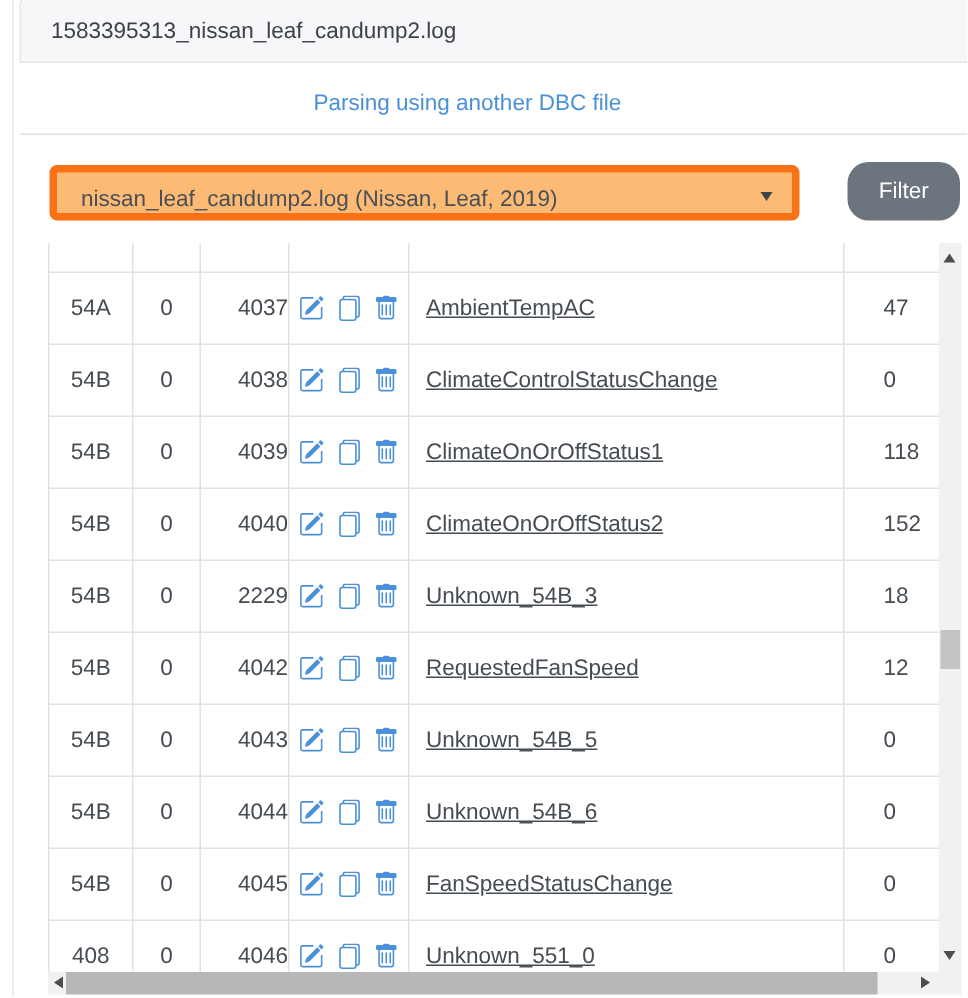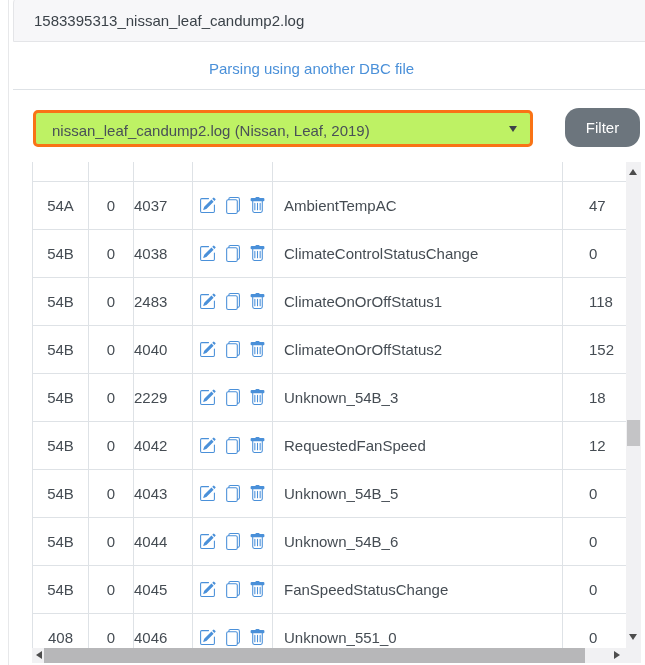--- a/index.html
+++ b/index.html
@@ -23,38 +23,38 @@
     border:1px solid #dee2e6; border-bottom:none; border-radius:5px 5px 0 0;
     text-align:center; line-height:42px; font-size:15px; color:#3b4249; z-index:2; }
   .tab-active:after { content:""; position:absolute; left:0; right:0; bottom:-1px; height:1px; background:#fff; }
   .tab-link { position:absolute; top:0; height:43px; line-height:43px; font-size:15px;
     color:var(--accent); cursor:pointer; text-decoration:none; }
   .tab-link.t1 { left:152px;margin-left:44px; }
   .tab-link.t2 { left:382px; }
 
   
   .dbc-select { position:absolute; left:33px; top:110px; width:500px; height:37px;
-    border:3px solid #f97316; border-radius:5px; background:#bef264; font-size:15px; color:#495057; }
+    border:5px solid #f97316; border-radius:5px; background:#fdba74; font-size:15px; color:#495057; }
   .dbc-select .val { position:absolute; left:16px; top:0; line-height:35px; }
   .dbc-select .caret { position:absolute; right:13px; top:13px; width:0; height:0;
     border-left:4px solid transparent; border-right:4px solid transparent; border-top:6px solid #3d4349; }
   .filter-btn { position:absolute; left:565px; top:108px; width:75px; height:39px;
     background:var(--btn-gray); border:none; border-radius:14px; color:#fff; font-size:15px;
     font-family:"Liberation Sans", sans-serif; cursor:pointer; }
 
   
   .table-wrap { position:absolute; left:32px; top:162px; width:594px; height:501px; overflow:hidden; }
   table { border-collapse:collapse; table-layout:fixed; width:594px; font-size:15px; color:#454c53; }
   td { border:1px solid #dee2e6; height:48px; background:#fff; overflow:hidden; white-space:nowrap; }
   tr.partial td { height:19px; border-top:none; }
   .c1 { width:56px; text-align:center; }
   .c2 { width:45px; text-align:center; }
-  .c3 { width:59px; text-align:left; }
+  .c3 { width:59px; text-align:right; }
   .c4 { width:80px; text-align:center; }
-  .c5 { width:290px; text-align:left; padding-left:11px; }
+  .c5 { width:290px; text-align:left; padding-left:11px;text-decoration:underline; }
   .c6 { width:64px; text-align:left; padding-left:26px; }
   .icon-btn { display:inline-block; width:17px; height:17px; margin:0 2px; vertical-align:middle; cursor:pointer; }
   .icon-btn svg { width:17px; height:17px; fill:var(--accent); display:block; }
 
   
   .vscroll { position:absolute; left:626px; top:162px; width:15px; height:501px; background:#f1f1f3; }
   .vscroll .arr-up { position:absolute; left:3px; top:7px; width:0; height:0;
     border-left:4.5px solid transparent; border-right:4.5px solid transparent; border-bottom:6px solid #4d4d4d; }
   .vscroll .arr-down { position:absolute; left:3px; top:472px; width:0; height:0;
     border-left:4.5px solid transparent; border-right:4.5px solid transparent; border-top:6px solid #4d4d4d; }
@@ -148,21 +148,21 @@
                   <path d="M14.5 3a1 1 0 0 1-1 1H13v9a2 2 0 0 1-2 2H5a2 2 0 0 1-2-2V4h-.5a1 1 0 0 1-1-1V2a1 1 0 0 1 1-1H6a1 1 0 0 1 1-1h2a1 1 0 0 1 1 1h3.5a1 1 0 0 1 1 1v1zM4.118 4 4 4.059V13a1 1 0 0 0 1 1h6a1 1 0 0 0 1-1V4.059L11.882 4H4.118zM2.5 3V2h11v1h-11z"></path>
                 </svg>
           </span>
         </td>
         <td class="c5">ClimateControlStatusChange</td>
         <td class="c6">0</td>
       </tr>
           <tr>
         <td class="c1">54B</td>
         <td class="c2">0</td>
-        <td class="c3">2483</td>
+        <td class="c3">4039</td>
         <td class="c4">
           <span class="icon-btn">
             <svg viewBox="0 0 16 16">
                   <path d="M15.502 1.94a.5.5 0 0 1 0 .706L14.459 3.69l-2-2L13.502.646a.5.5 0 0 1 .707 0l1.293 1.293zm-1.75 2.456-2-2L4.939 9.21a.5.5 0 0 0-.121.196l-.805 2.414a.25.25 0 0 0 .316.316l2.414-.805a.5.5 0 0 0 .196-.12l6.813-6.814z"></path>
                   <path d="M1 13.5A1.5 1.5 0 0 0 2.5 15h11a1.5 1.5 0 0 0 1.5-1.5v-6a.5.5 0 0 0-1 0v6a.5.5 0 0 1-.5.5h-11a.5.5 0 0 1-.5-.5v-11a.5.5 0 0 1 .5-.5H9a.5.5 0 0 0 0-1H2.5A1.5 1.5 0 0 0 1 2.5v11z"></path>
                 </svg>
           </span>
           <span class="icon-btn">
             <svg viewBox="0 0 16 16">
                   <path d="M13 0H6a2 2 0 0 0-2 2 2 2 0 0 0-2 2v10a2 2 0 0 0 2 2h7a2 2 0 0 0 2-2 2 2 0 0 0 2-2V2a2 2 0 0 0-2-2zm0 13V4a2 2 0 0 0-2-2H5a1 1 0 0 1 1-1h7a1 1 0 0 1 1 1v10a1 1 0 0 1-1 1zM3 4a1 1 0 0 1 1-1h7a1 1 0 0 1 1 1v10a1 1 0 0 1-1 1H4a1 1 0 0 1-1-1V4z"></path>

